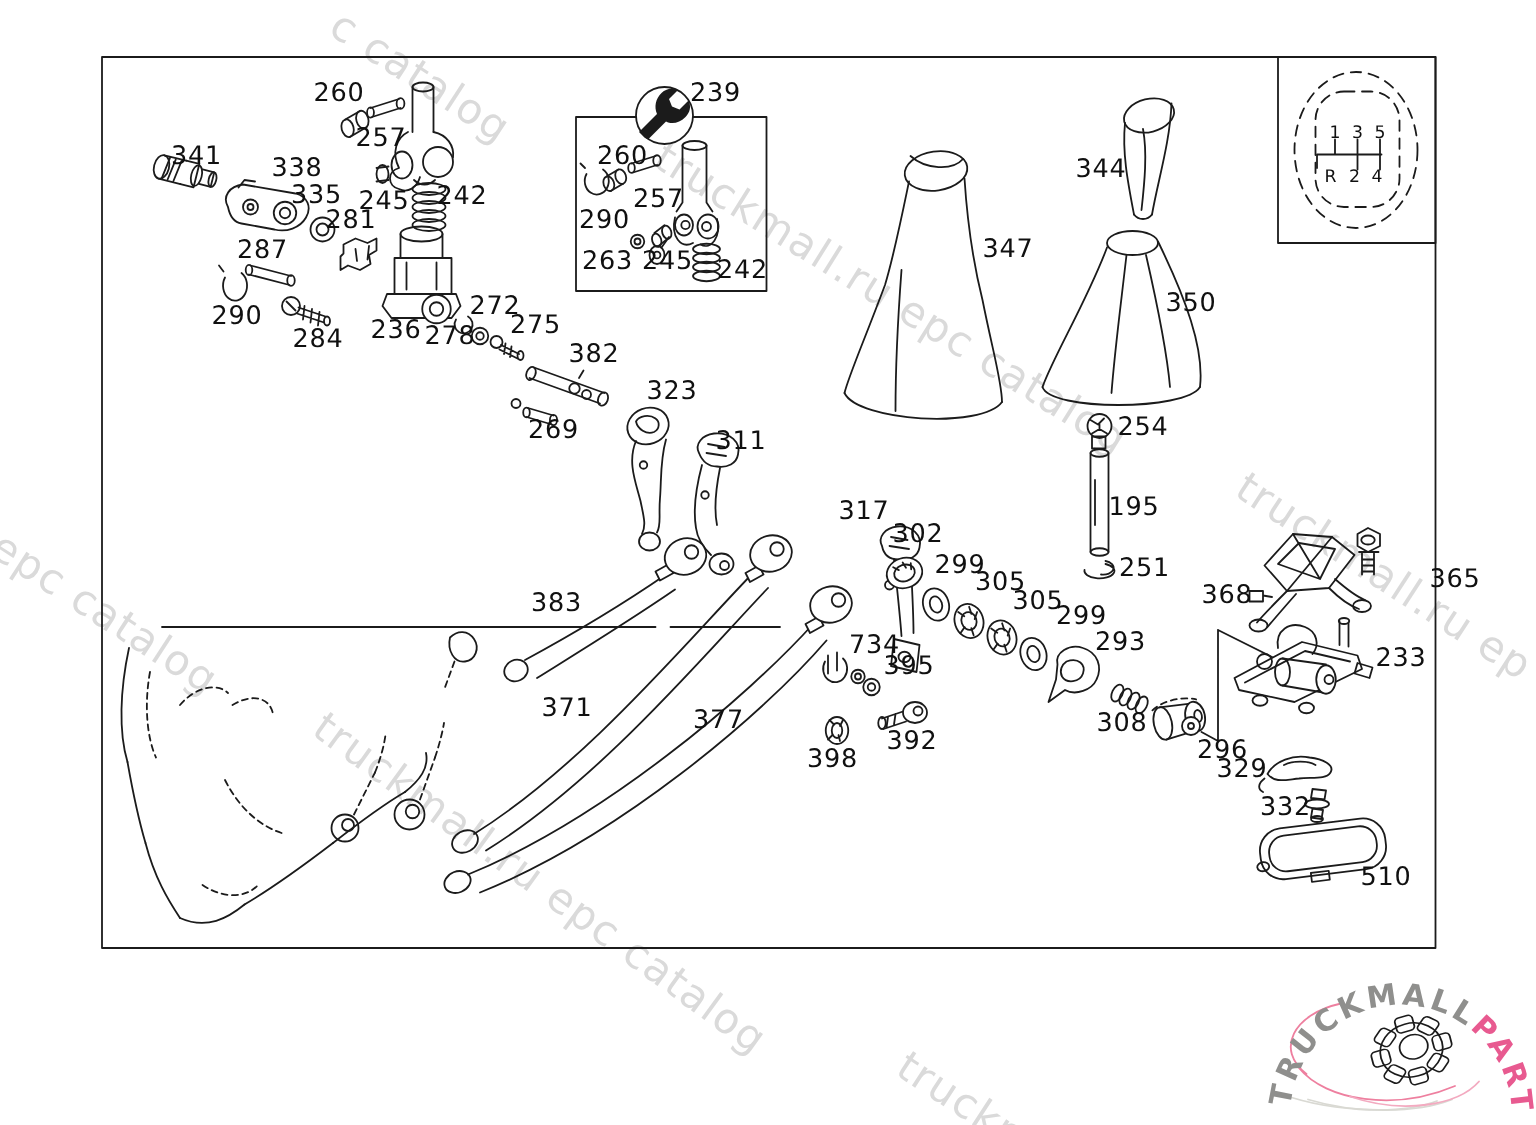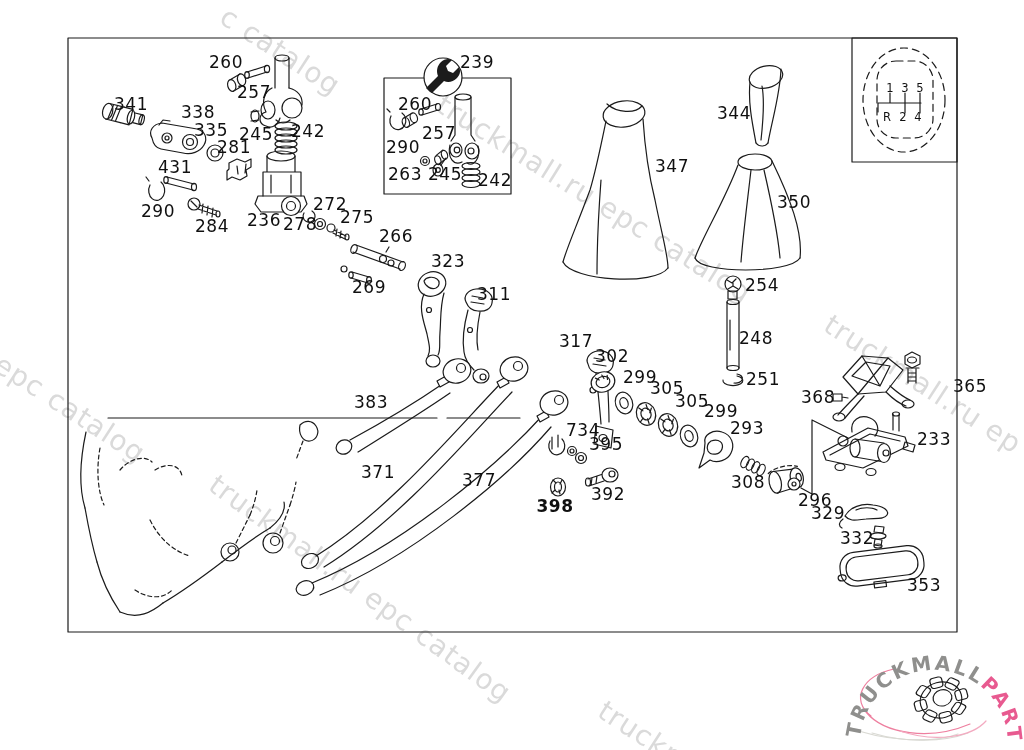--- a/index.html
+++ b/index.html
@@ -412,65 +412,65 @@
   <div id="labels">
       <span class="plabel" style="left: 226px; top: 62px;">260</span>
       <span class="plabel" style="left: 254px; top: 92px;">257</span>
       <span class="plabel" style="left: 477px; top: 62px;">239</span>
       <span class="plabel" style="left: 131px; top: 104px;">341</span>
       <span class="plabel" style="left: 198px; top: 112px;">338</span>
       <span class="plabel" style="left: 211px; top: 130px;">335</span>
       <span class="plabel" style="left: 256px; top: 134px;">245</span>
       <span class="plabel" style="left: 308px; top: 131px;">242</span>
       <span class="plabel" style="left: 234px; top: 147px;">281</span>
-      <span class="plabel" style="left: 175px; top: 167px;">431</span>
+      <span class="plabel" style="left: 175px; top: 167px;">287</span>
       <span class="plabel" style="left: 158px; top: 211px;">290</span>
       <span class="plabel" style="left: 212px; top: 226px;">284</span>
       <span class="plabel" style="left: 264px; top: 220px;">236</span>
       <span class="plabel" style="left: 330px; top: 204px;">272</span>
       <span class="plabel" style="left: 357px; top: 217px;">275</span>
       <span class="plabel" style="left: 300px; top: 224px;">278</span>
-      <span class="plabel" style="left: 396px; top: 236px;">266</span>
+      <span class="plabel" style="left: 396px; top: 236px;">382</span>
       <span class="plabel" style="left: 369px; top: 287px;">269</span>
       <span class="plabel" style="left: 448px; top: 261px;">323</span>
       <span class="plabel" style="left: 494px; top: 294px;">311</span>
       <span class="plabel" style="left: 415px; top: 104px;">260</span>
       <span class="plabel" style="left: 439px; top: 133px;">257</span>
       <span class="plabel" style="left: 403px; top: 147px;">290</span>
       <span class="plabel" style="left: 405px; top: 174px;">263</span>
       <span class="plabel" style="left: 445px; top: 174px;">245</span>
       <span class="plabel" style="left: 495px; top: 180px;">242</span>
       <span class="plabel" style="left: 664px; top: 166px; padding-left: 16px;">347</span>
       <span class="plabel" style="left: 734px; top: 113px;">344</span>
       <span class="plabel" style="left: 794px; top: 202px;">350</span>
       <span class="plabel" style="left: 762px; top: 285px;">254</span>
-      <span class="plabel" style="left: 756px; top: 338px;">248</span>
+      <span class="plabel" style="left: 756px; top: 338px;">195</span>
       <span class="plabel" style="left: 763px; top: 379px;">251</span>
       <span class="plabel" style="left: 576px; top: 341px;">317</span>
       <span class="plabel" style="left: 612px; top: 356px;">302</span>
       <span class="plabel" style="left: 640px; top: 377px;">299</span>
       <span class="plabel" style="left: 667px; top: 388px;">305</span>
       <span class="plabel" style="left: 692px; top: 401px;">305</span>
       <span class="plabel" style="left: 721px; top: 411px;">299</span>
       <span class="plabel" style="left: 747px; top: 428px;">293</span>
       <span class="plabel" style="left: 970px; top: 386px;">365</span>
       <span class="plabel" style="left: 818px; top: 397px;">368</span>
       <span class="plabel" style="left: 934px; top: 439px;">233</span>
       <span class="plabel" style="left: 371px; top: 402px;">383</span>
       <span class="plabel" style="left: 583px; top: 430px;">734</span>
       <span class="plabel" style="left: 606px; top: 444px; text-align: center;">395</span>
       <span class="plabel" style="left: 378px; top: 472px;">371</span>
       <span class="plabel" style="left: 479px; top: 480px;">377</span>
       <span class="plabel" style="left: 608px; top: 494px;">392</span>
-      <span class="plabel" style="left: 555px; top: 506px; font-weight: bold;">398</span>
+      <span class="plabel" style="left: 555px; top: 506px;">398</span>
       <span class="plabel" style="left: 748px; top: 482px;">308</span>
       <span class="plabel" style="left: 775px; top: 500px; margin-left: 40px;">296</span>
       <span class="plabel" style="left: 828px; top: 513px;">329</span>
       <span class="plabel" style="left: 857px; top: 538px;">332</span>
-      <span class="plabel" style="left: 924px; top: 585px;">353</span>
+      <span class="plabel" style="left: 924px; top: 585px;">510</span>
     </div>
   <div id="shift-cells">
       <span class="shiftnum" style="left: 890px; top: 88px;">1</span>
       <span class="shiftnum" style="left: 905px; top: 88px;">3</span>
       <span class="shiftnum" style="left: 920px; top: 88px;">5</span>
       <span class="shiftnum" style="left: 887px; top: 117px;">R</span>
       <span class="shiftnum" style="left: 903px; top: 117px;">2</span>
       <span class="shiftnum" style="left: 918px; top: 117px;">4</span>
     </div>
 

